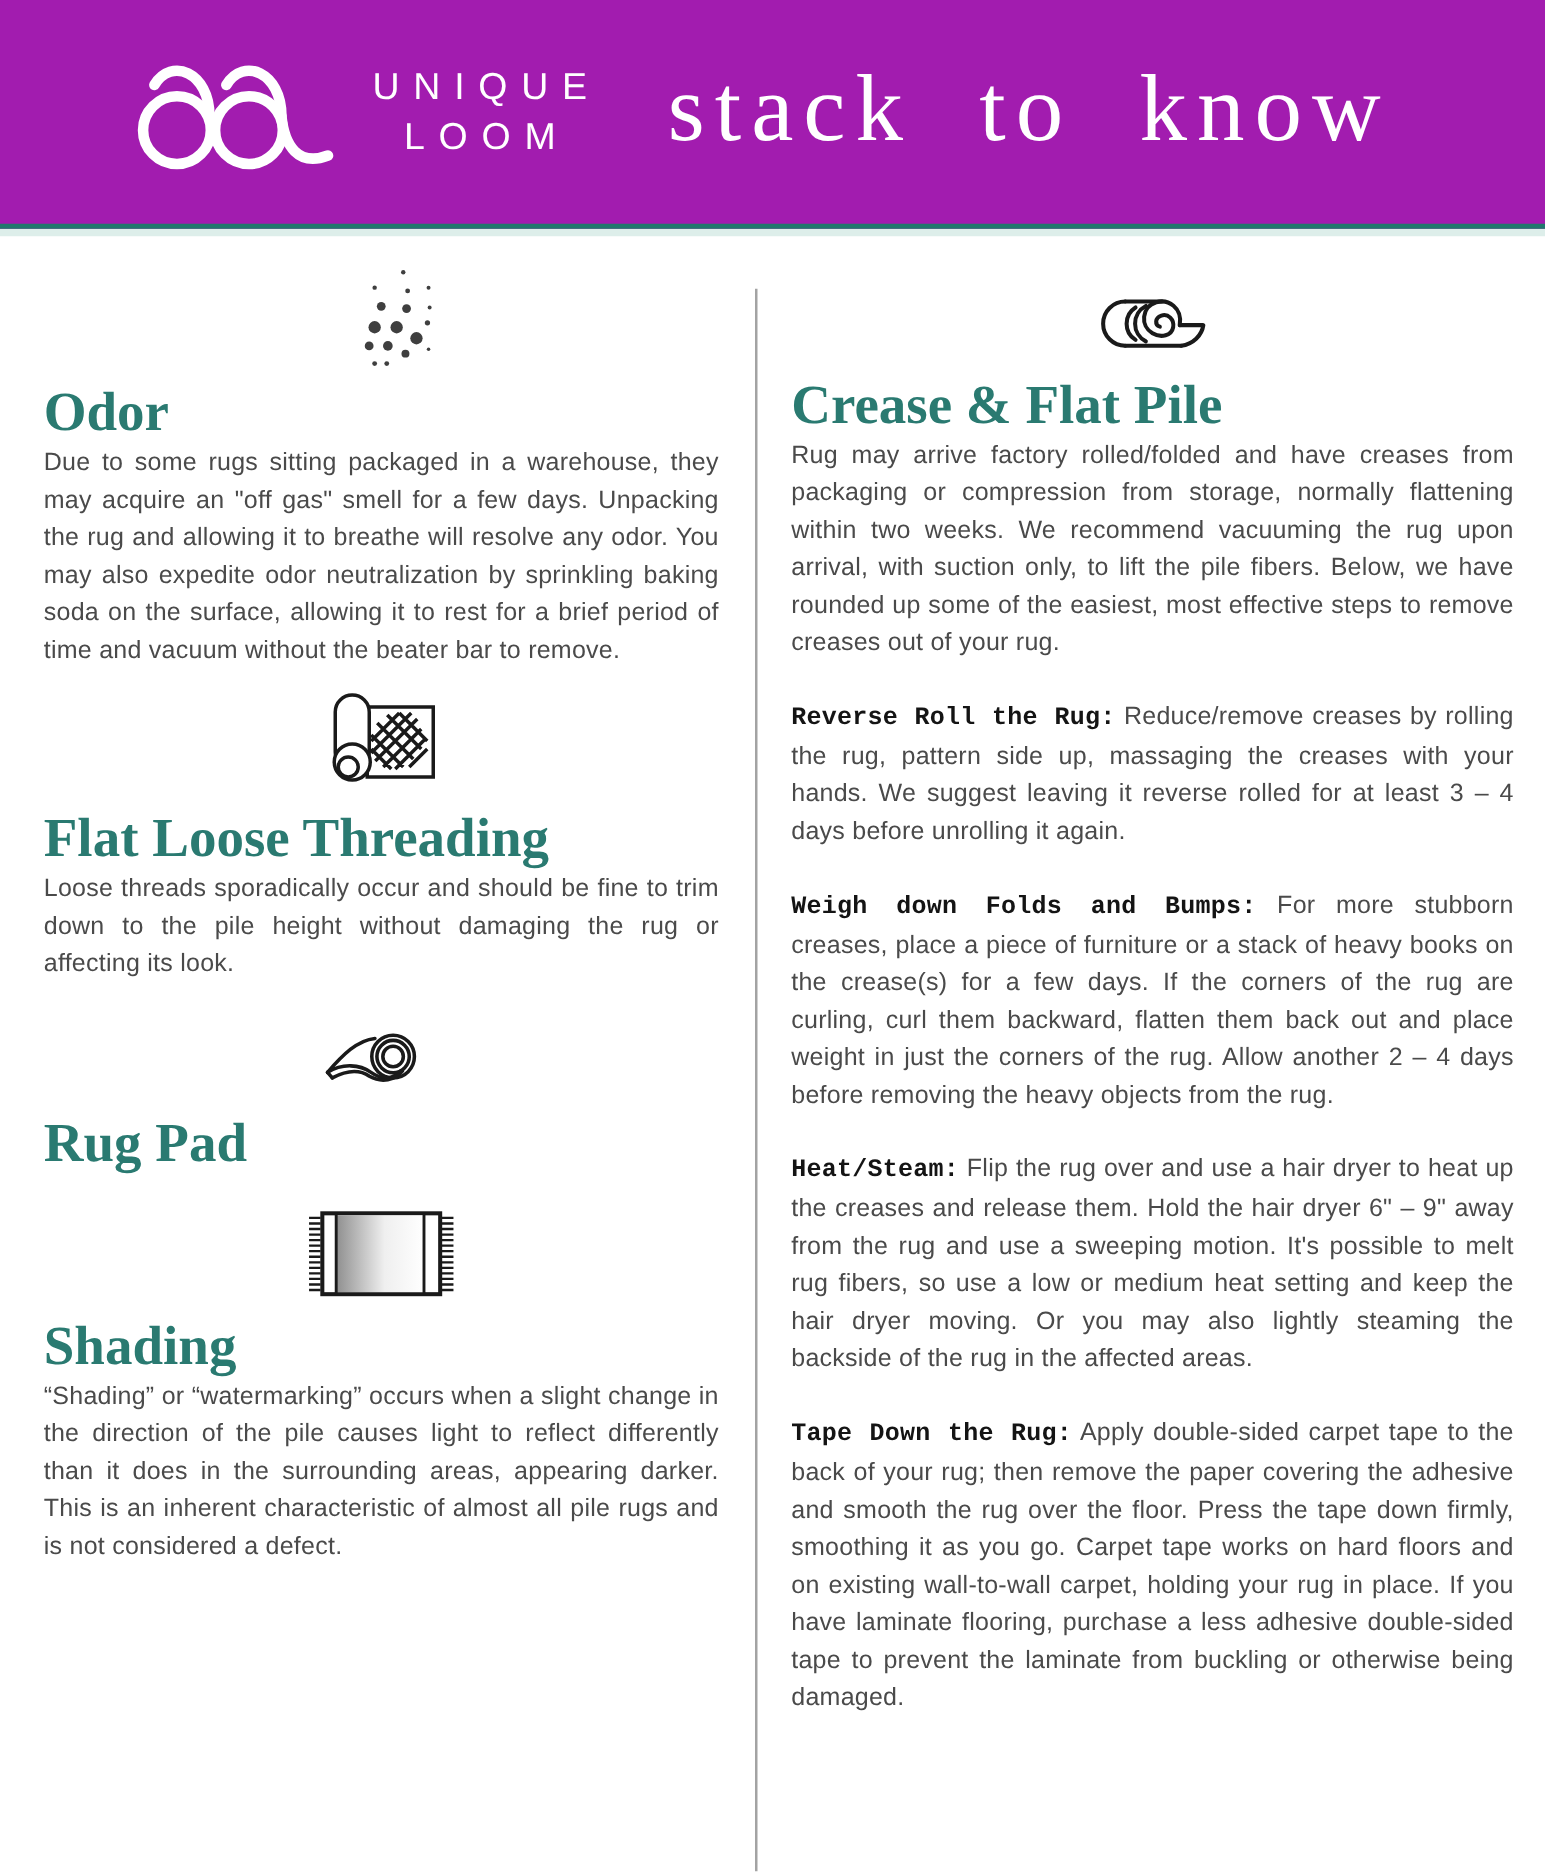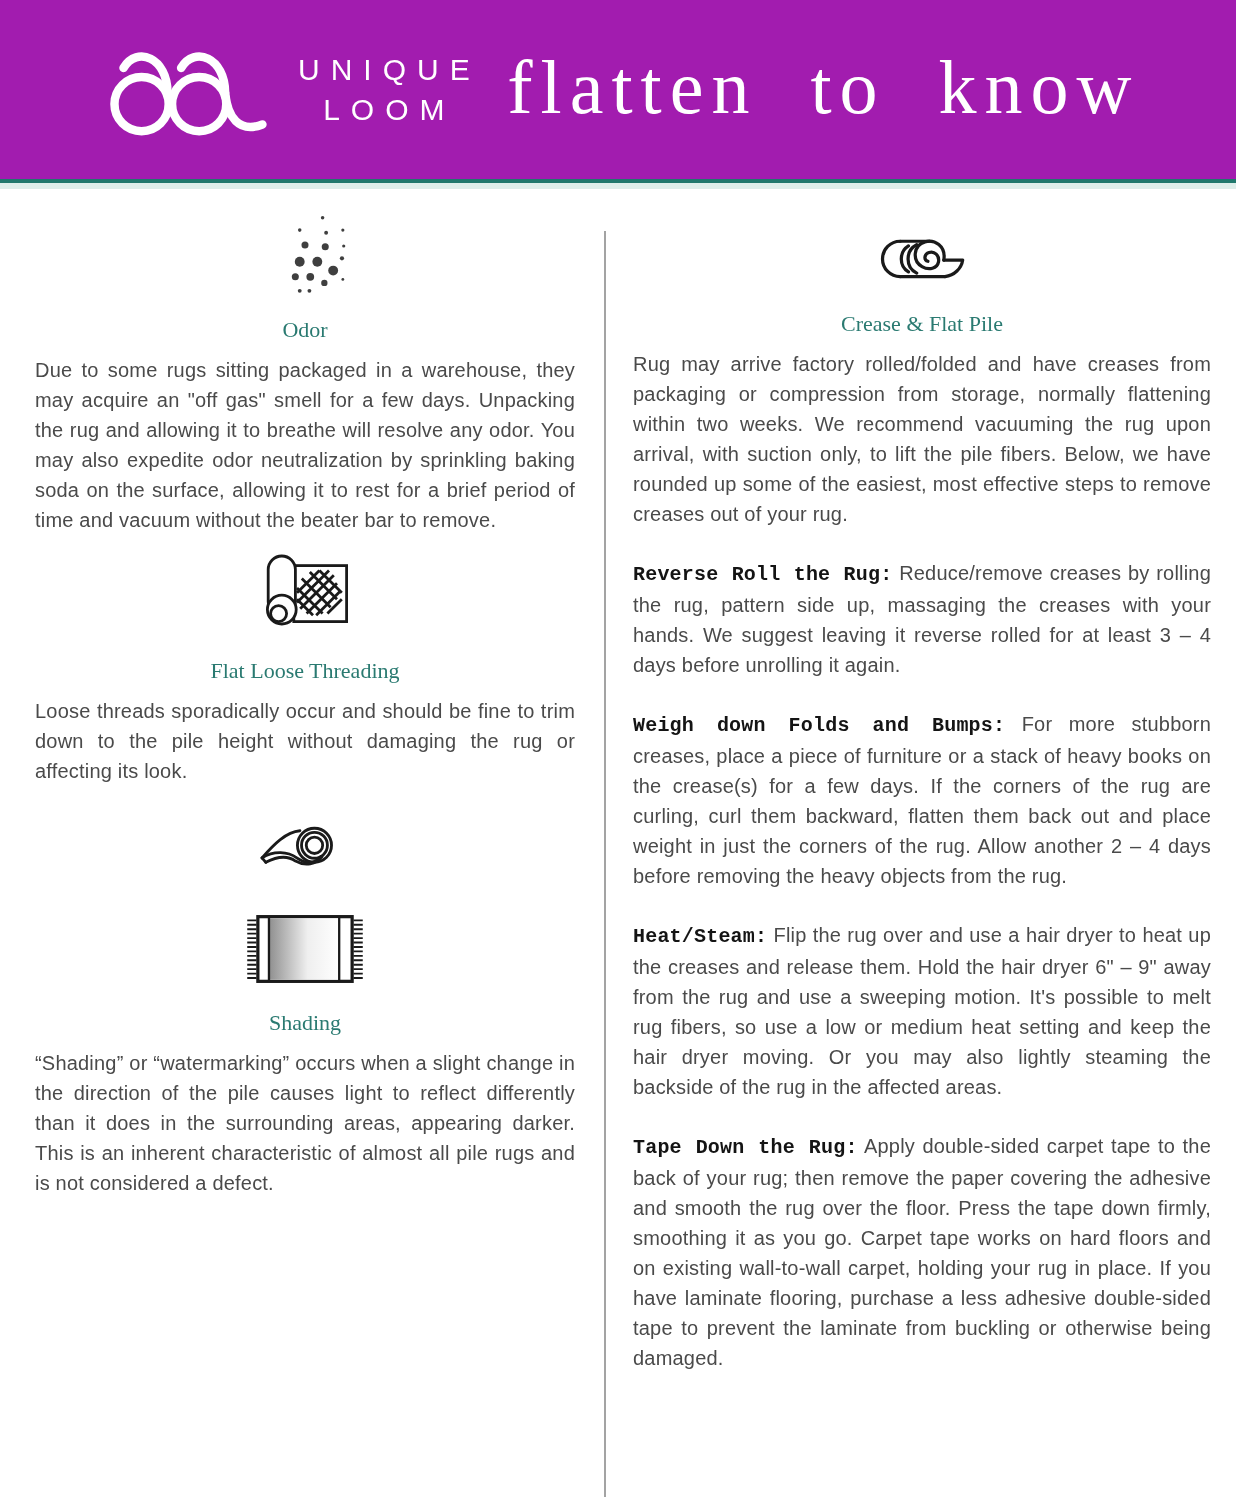--- a/index.html
+++ b/index.html
@@ -27,23 +27,23 @@
     font-size:76px;letter-spacing:8px;word-spacing:26px;font-weight:400;
     transform:translateY(-2px);
   }
   
   .content{display:flex;align-items:stretch;height:1314px;}
   .col-left{width:540px;margin-left:35px;}
   .vdivider{width:2px;background:#a3a3a3;margin-left:29px;margin-top:48px;}
   .col-right{width:578px;margin-left:27px;}
   .icon-wrap{display:flex;justify-content:center;align-items:flex-end;}
   .sec-h{
-    margin:14px 0 6px 0;text-align:center;font-weight:400;
+    margin:14px 0 6px 0;font-weight:700;
     font-family:"Liberation Serif","DejaVu Serif",serif;
-    font-size:22px;line-height:38px;color:#2A7A71;
+    font-size:44px;line-height:38px;color:#2A7A71;
   }
   .body{
     margin:0;font-size:20px;line-height:30px;color:#4A4A4A;
     text-align:justify;letter-spacing:0.2px;
   }
   .tip{margin-top:29px;}
   .lbl{font-weight:700;color:#141414;font-family:Liberation Mono, monospace;}
   
   .ic-odor{margin-top:22px;height:92px;}
   .ic-thread{margin-top:13px;height:88px;}
@@ -65,21 +65,21 @@
         <circle cx="84" cy="55" r="24"></circle>
         <path d="M 107,45 C 107,14 80,3 68,23"></path>
         <path d="M 107,45 C 109,66 119,81 140,73"></path>
       </svg>
     </span>
     <div class="brand">
       <div>UNIQUE</div>
       <div>LOOM</div>
     </div>
   </div>
-  <h1 class="title">flatten to know</h1>
+  <h1 class="title">stack to know</h1>
 </header>
 
 <div class="content">
 
   <div class="col-left">
 
     <section>
       <div class="icon-wrap ic-odor">
         <svg width="92" height="88" viewBox="0 0 100 100" fill="#3f3f3f">
           <circle cx="70" cy="10" r="2"></circle>
@@ -125,20 +125,21 @@
         <svg width="150" height="60" viewBox="0 0 170 95" fill="none" stroke="#1a1a1a" stroke-width="4.5" stroke-linecap="round" stroke-linejoin="round">
           <circle cx="100" cy="40" r="27" fill="#ffffff"></circle>
           <circle cx="100" cy="40" r="20.5"></circle>
           <circle cx="100" cy="40" r="13"></circle>
           <path d="M 77,17 C 55,19 36,38 17,60"></path>
           <path d="M 17,60 C 36,48 58,50 72,60 C 88,71 100,69 110,58"></path>
           <path d="M 17,60 L 23,67"></path>
           <path d="M 23,67 C 44,56 60,58 70,65 C 86,74 102,70 112,58"></path>
         </svg>
       </div>
+      <h2 class="sec-h mt-head2">Rug Pad</h2>
     </section>
 
     <section>
       <div class="icon-wrap ic-shade">
         <svg width="122" height="78" viewBox="0 0 132 84">
           <defs>
             <linearGradient id="shadegrad" x1="0" y1="0" x2="1" y2="0">
               <stop offset="0" stop-color="#8f8f8f"></stop>
               <stop offset="0.55" stop-color="#efefef"></stop>
               <stop offset="1" stop-color="#ffffff"></stop>

